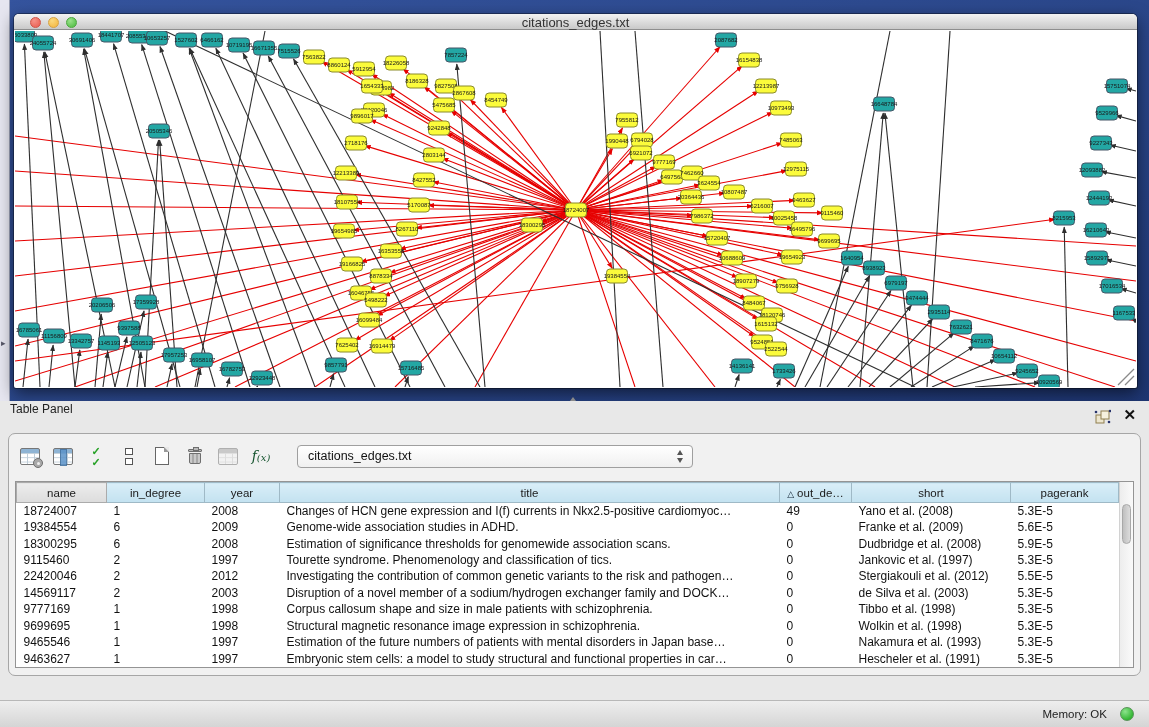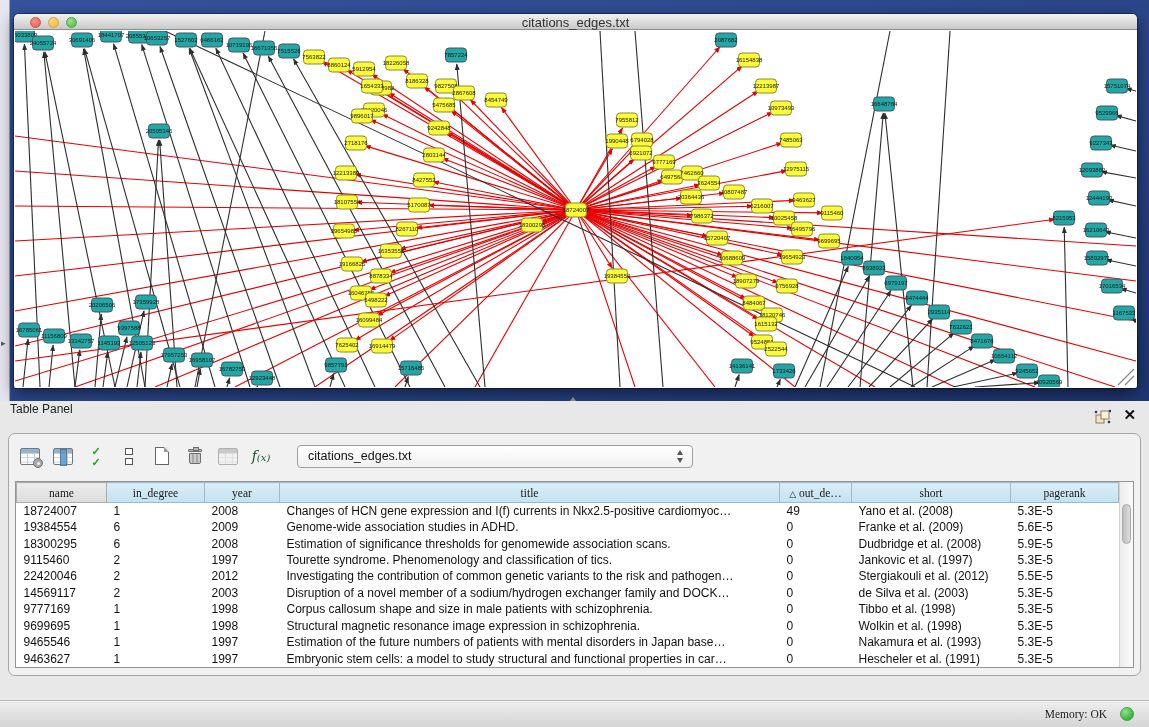--- a/index.html
+++ b/index.html
@@ -50,39 +50,39 @@
   .stepper .up { border-left:3.5px solid transparent; border-right:3.5px solid transparent;
                  border-bottom:5px solid #555; margin-bottom:3px; }
   .stepper .down { border-left:3.5px solid transparent; border-right:3.5px solid transparent;
                    border-top:5px solid #555; }
 
   .table-wrap { position:absolute; left:6px; top:47px; width:1119px; height:187px;
                 border:1px solid #949494; background:#fff; display:flex; }
   table.data { border-collapse:collapse; table-layout:fixed; width:1102px; }
   table.data th { height:20px; font-size:11.5px; font-weight:normal; color:#1a1a1a;
                   background:linear-gradient(#D9EEF8,#C3E2F0); border:1px solid #9FB9C6; text-align:center;
-                  overflow:hidden; white-space:nowrap;font-family:Liberation Serif, serif; }
+                  overflow:hidden; white-space:nowrap; }
   table.data th:first-child { background:linear-gradient(#EDEDED,#DCDCDC); border-color:#ABABAB; }
   table.data td { height:16px; font-size:12px; color:#111; padding:0 4px 0 7px;
                   white-space:nowrap; overflow:hidden; }
   .sort-glyph { font-size:9px; margin-right:3px; color:#123; }
   .vscroll { width:16px; background:linear-gradient(90deg,#EDEDED,#FAFAFA); border-left:1px solid #D2D2D2; position:relative; }
   .vthumb { position:absolute; left:2px; right:2px; top:22px; height:40px;
             background:linear-gradient(90deg,#BFBFBF,#DCDCDC); border:1px solid #A8A8A8; border-radius:6px; }
 
   .tabbar { position:absolute; left:50%; transform:translateX(-50%); top:273px; display:flex;
             border:1px solid #8F8F8F; border-radius:5px; overflow:hidden;
             box-shadow:0 1px 1px rgba(255,255,255,.8); }
   .tab { padding:3px 14px 4px 14px; font-size:12.5px; background:linear-gradient(#FFFFFF,#EEEEEE);
          color:#222; border-left:1px solid #B8B8B8; }
   .tab:first-child { border-left:none; }
   .tab.active { background:linear-gradient(#9C9C9C,#7B7B7B); color:#F4F4F4; }
 
   .statusbar { position:absolute; left:0; bottom:0; width:100%; height:27px;
-               background:linear-gradient(#EEEEEE,#D5D5D5); border-top:1px solid #B8B8B8;font-family:Liberation Serif, serif; }
+               background:linear-gradient(#EEEEEE,#D5D5D5); border-top:1px solid #B8B8B8; }
   .mem-label { position:absolute; right:42px; top:7px; font-size:11.5px; color:#222; }
   .mem-dot { position:absolute; right:15px; top:6px; width:14px; height:14px; border-radius:50%;
              background:radial-gradient(circle at 35% 30%, #8CE38C,#2FB42F 75%); border:1px solid #579457; }
 
   
   .icon-grid { width:20px; height:17px; border:1px solid #777; border-radius:2px; background:
       linear-gradient(#8FB4D4,#8FB4D4) 0 0/20px 4px no-repeat,
       linear-gradient(#BFCDD8 1px, transparent 1px) 0 4px/20px 4.3px repeat-y,
       linear-gradient(90deg,#BFCDD8 1px, transparent 1px) 6px 0/7px 17px repeat-x, #fff; position:relative; }
   .icon-grid.gray { background:

